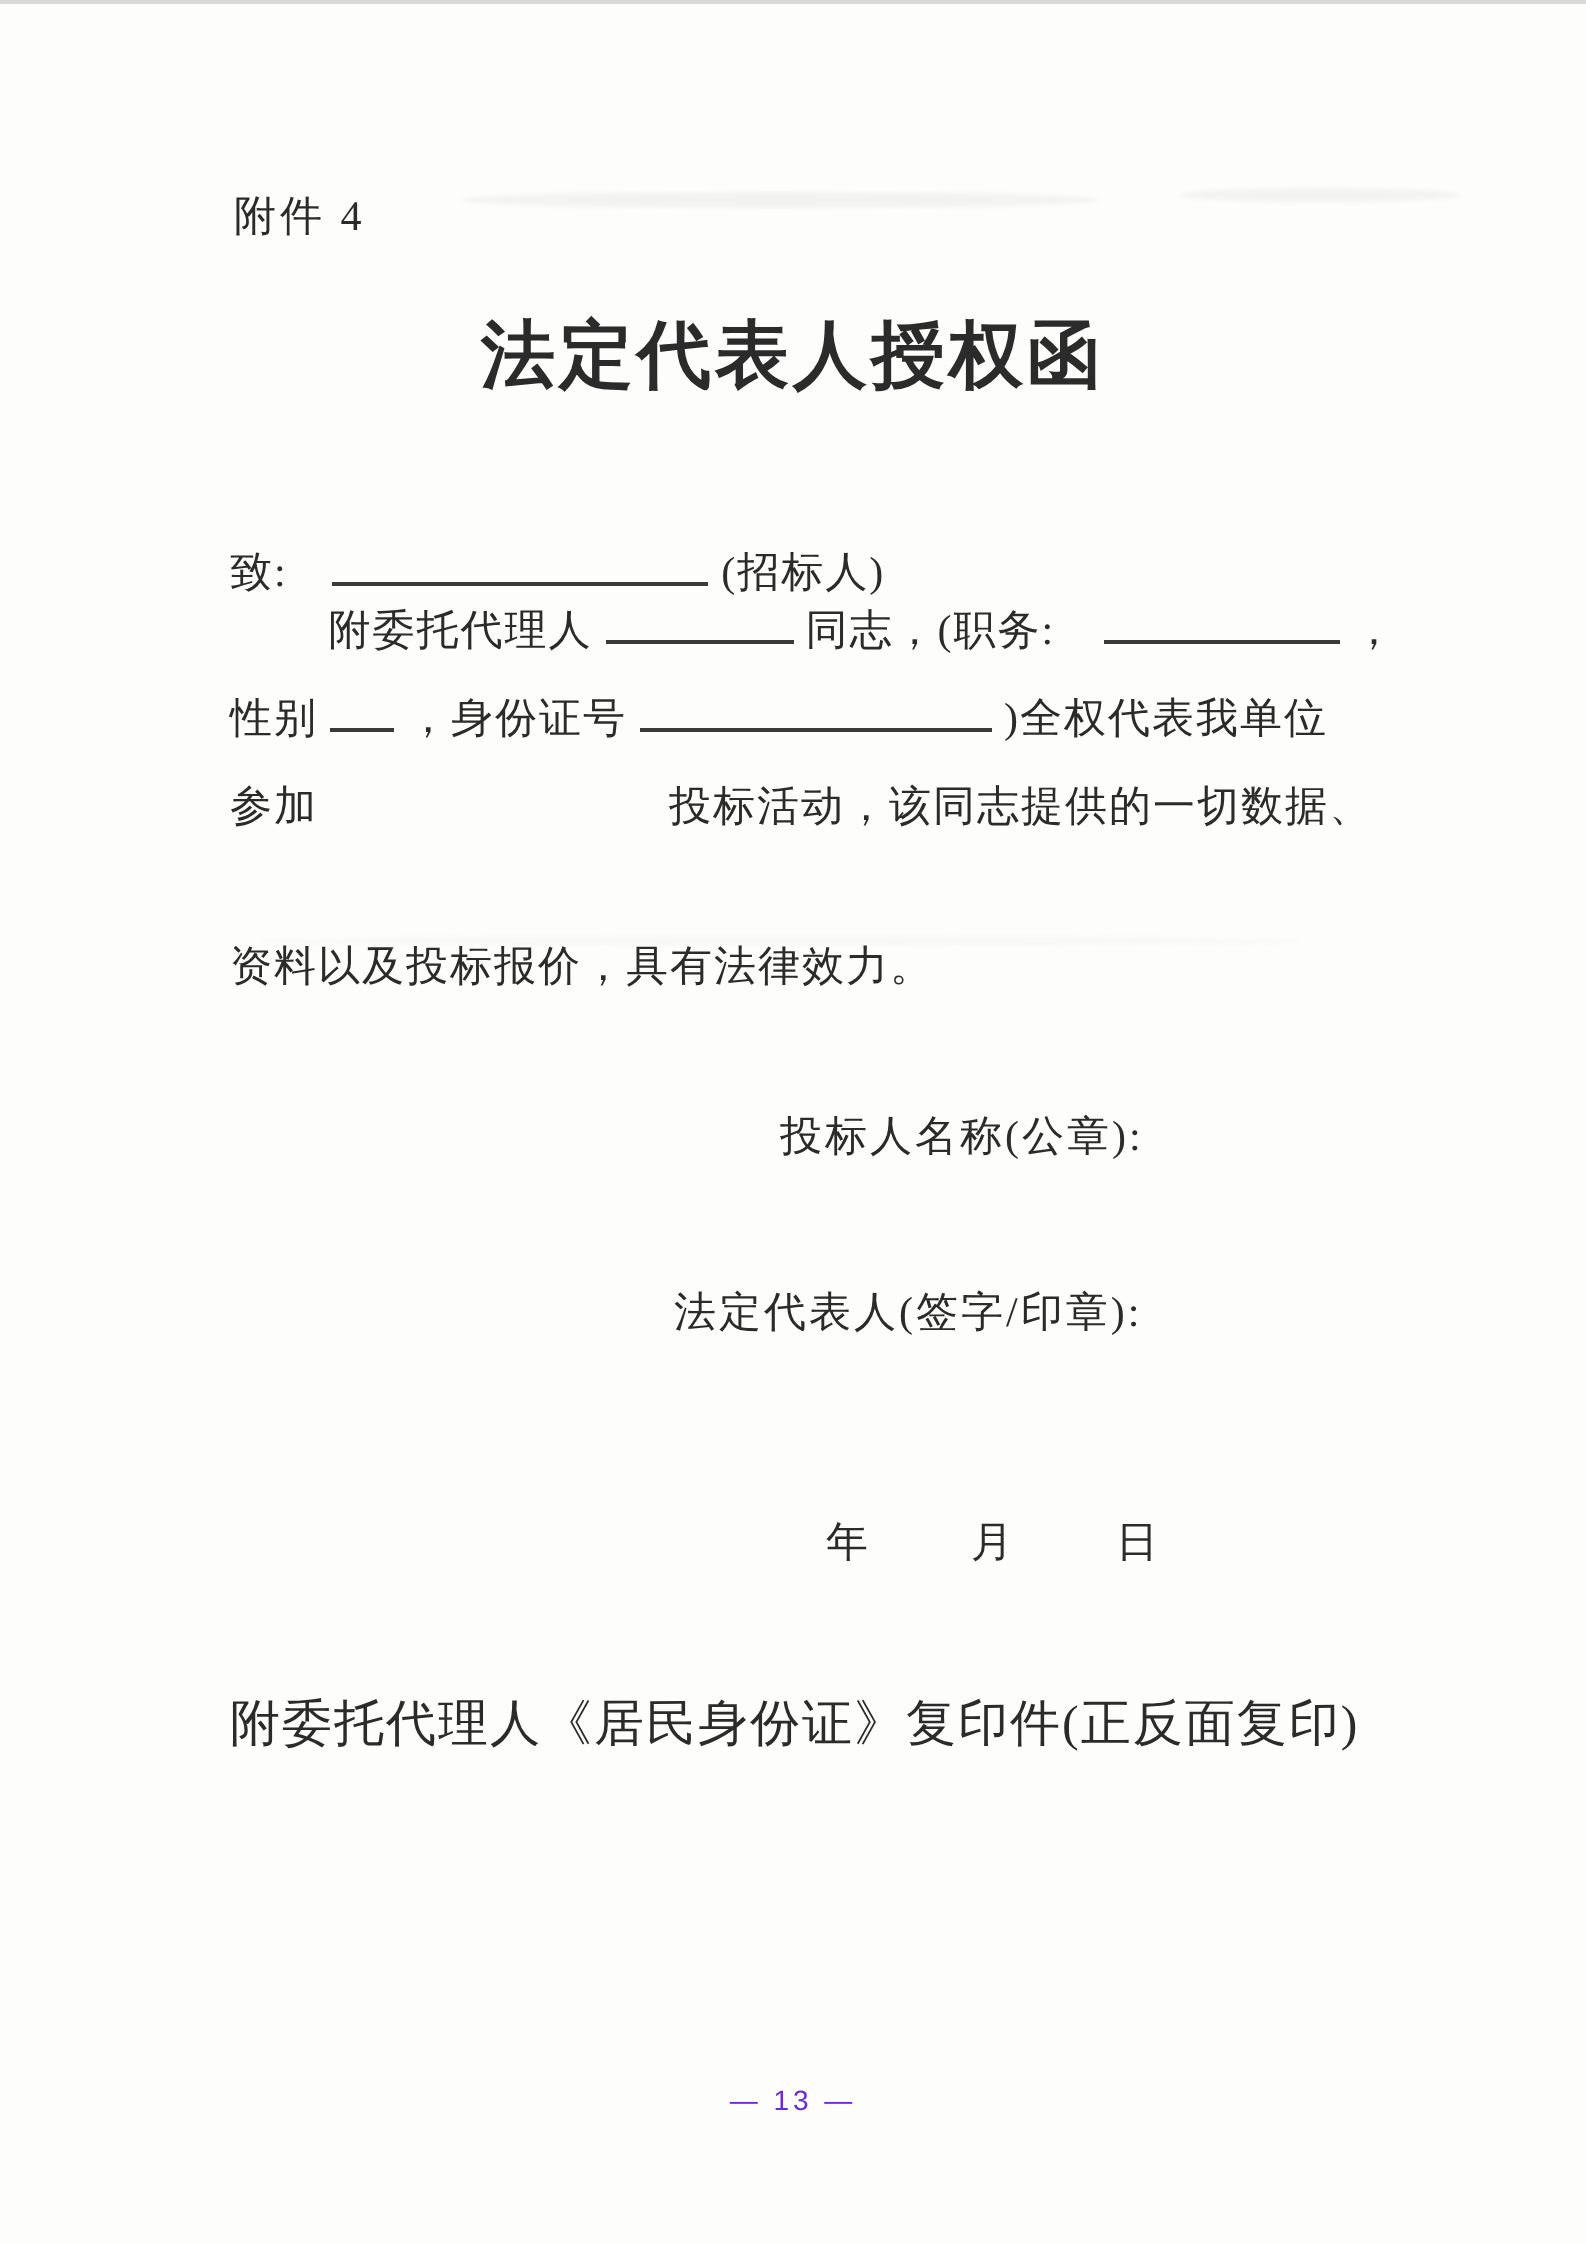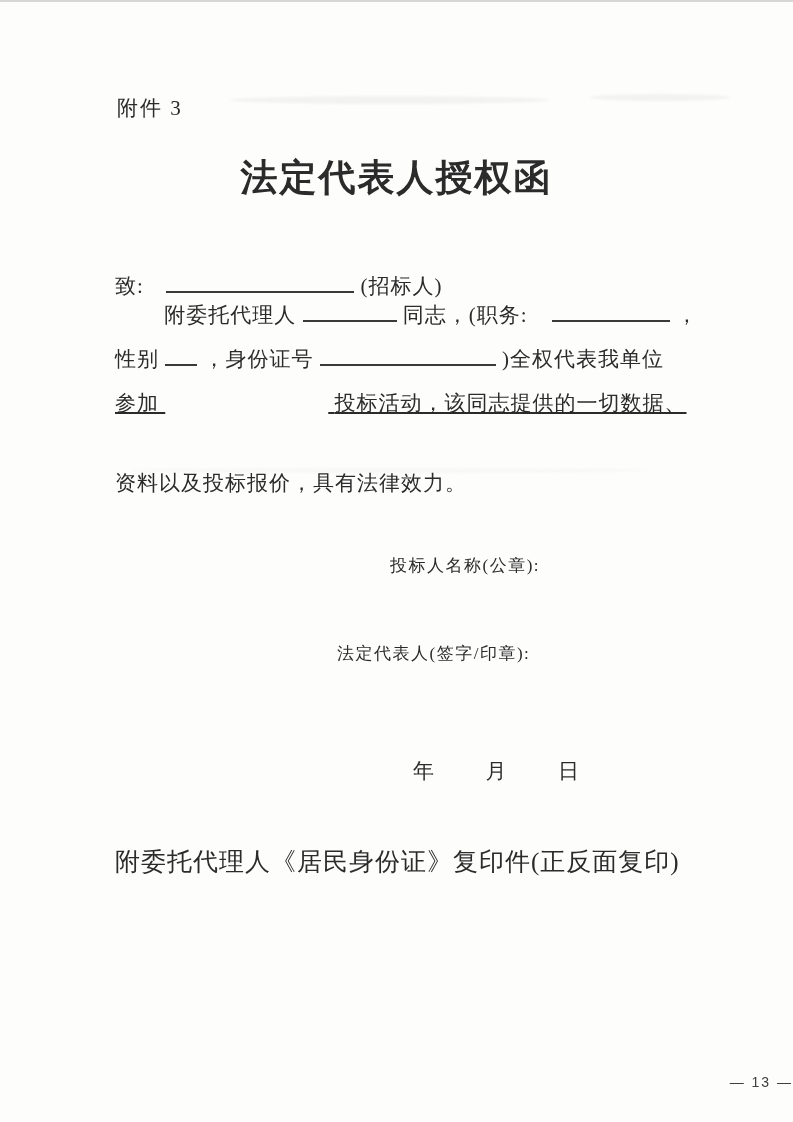--- a/index.html
+++ b/index.html
@@ -64,21 +64,21 @@
     border-bottom: 2px solid #3a3a3a;
     height: 20px;
     vertical-align: baseline;
   }
   .gap {
     display: inline-block;
     height: 20px;
   }
   .sig-line {
     position: absolute;
-    font-size: 17px;
+    font-size: 21px;
     letter-spacing: 1.5px;
     white-space: nowrap;
   }
   .date-line {
     position: absolute;
     left: 413px;
     top: 757px;
     font-size: 21px;
     white-space: nowrap;
   }
@@ -88,40 +88,40 @@
     position: absolute;
     left: 115px;
     top: 845px;
     font-size: 25px;
     letter-spacing: 1px;
     white-space: nowrap;
   }
   .page-number {
     position: absolute;
     left: 0;
-    top: 1074px;
+    top: 1042px;
     width: 100%;
-    text-align: right;
+    text-align: center;
     font-size: 14px;
     letter-spacing: 2px;
-    color: #404040;
+    color: #6d28d9;
     font-family: "Liberation Sans", "DejaVu Sans", sans-serif;
   }
 </style>
 </head>
 <body>
 
 <div class="page">
 
   <div class="scan-edge"></div>
   <div class="scan-smudge" style="left:230px; top:96px; width:320px; height:8px;"></div>
   <div class="scan-smudge" style="left:590px; top:94px; width:140px; height:7px;"></div>
   <div class="scan-smudge" style="left:130px; top:468px; width:520px; height:5px; opacity:.05;"></div>
 
-  <div class="attachment-label">附件 3</div>
+  <div class="attachment-label">附件 4</div>
 
   <div class="doc-title">法定代表人授权函</div>
 
   <div class="body-line" style="top:256px;margin-top:15px;">
     <span>致:</span>
     <span class="gap" style="width:10px;"></span>
     <span class="blank" style="width:188px;"></span>
     <span>(招标人)</span>
   </div>
 
@@ -136,21 +136,21 @@
   </div>
 
   <div class="body-line" style="top:344px;">
     <span>性别</span>
     <span class="blank" style="width:32px;"></span>
     <span>，身份证号</span>
     <span class="blank" style="width:176px;"></span>
     <span>)全权代表我单位</span>
   </div>
 
-  <div class="body-line" style="top:388px;text-decoration:underline;">
+  <div class="body-line" style="top:388px;">
     <span>参加</span>
     <span class="gap" style="width:163px;"></span>
     <span>投标活动，该同志提供的一切数据、</span>
   </div>
 
   <div class="body-line" style="top:432px;margin-top:36px;">
     <span>资料以及投标报价，具有法律效力。</span>
   </div>
 
   <div class="sig-line" style="left:390px; top:554px;">投标人名称(公章):</div>

